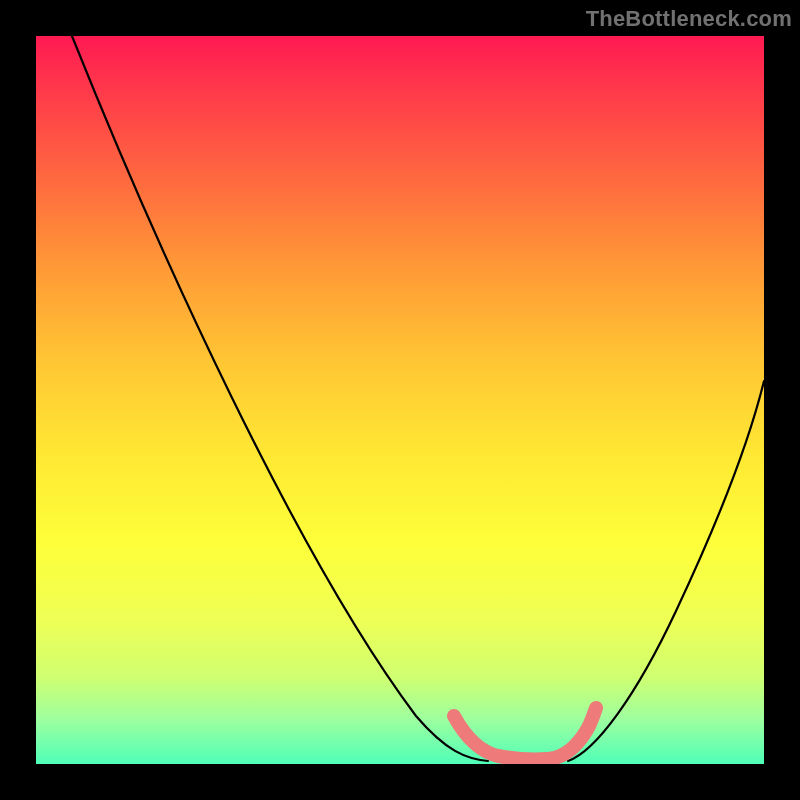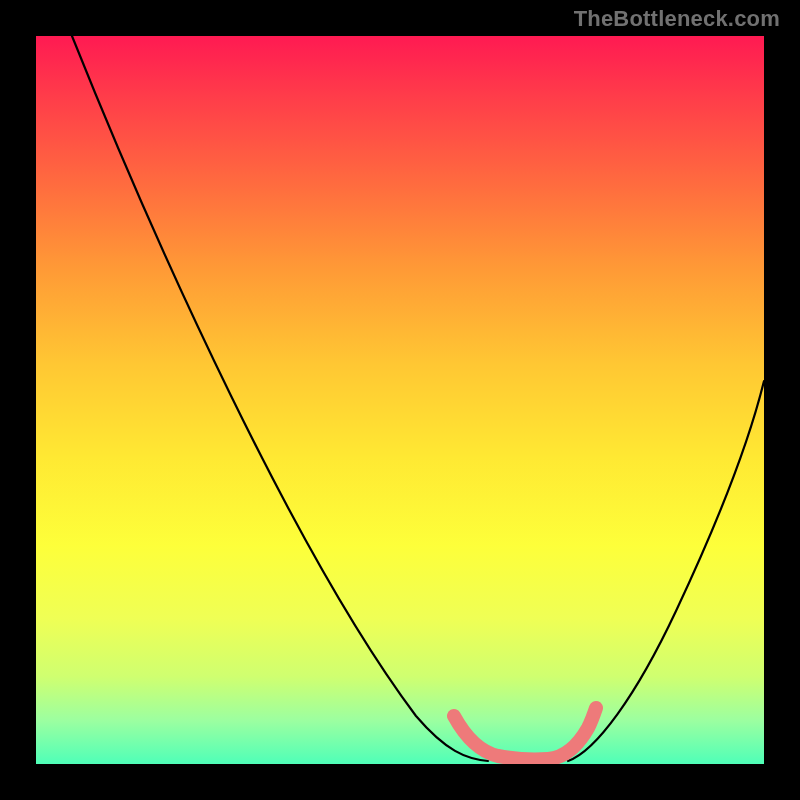--- a/index.html
+++ b/index.html
@@ -26,21 +26,21 @@
       #ffe933 58%,
       #fdff3a 70%,
       #efff55 80%,
       #cfff70 88%,
       #9cffa0 94%,
       #4fffb8 100%);
   }
   .watermark {
     position: absolute;
     top: 6px;
-    right: 20px;
+    right: 8px;
     color: #717171;
     font-size: 22px;
     font-weight: 600;
     letter-spacing: 0.2px;
     user-select: none;
   }
   svg.curves {
     position: absolute;
     inset: 0;
     width: 100%;

